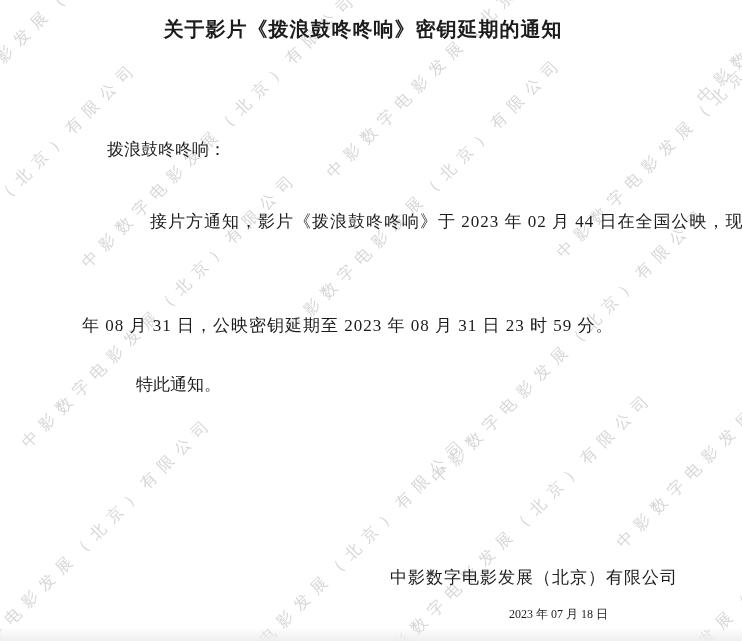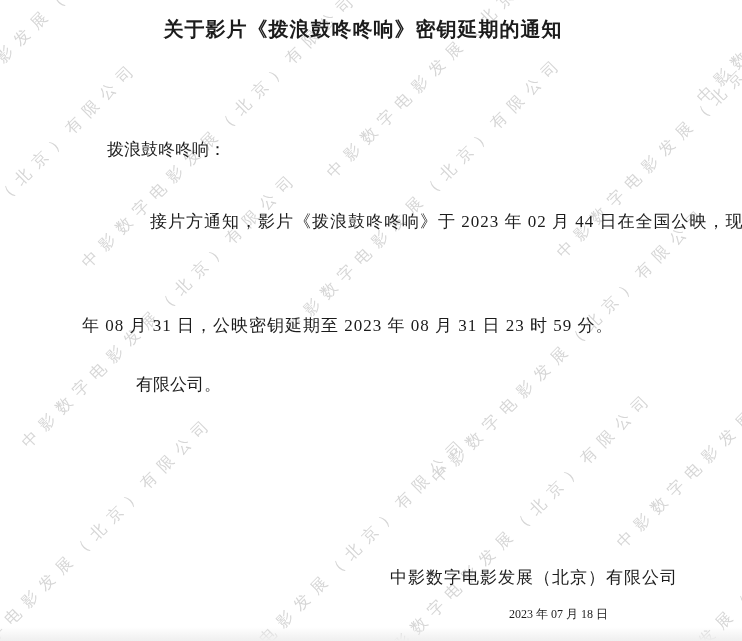--- a/index.html
+++ b/index.html
@@ -120,21 +120,21 @@
     </div>
 
   <div class="content">
     <h1 class="title">关于影片《拨浪鼓咚咚响》密钥延期的通知</h1>
 
     <div class="salutation">拨浪鼓咚咚响：</div>
 
     <div class="body-line line-0">接片方通知，影片《拨浪鼓咚咚响》于 2023 年 02 月 44 日在全国公映，现</div>
     <div class="body-line line-2">年 08 月 31 日，公映密钥延期至 2023 年 08 月 31 日 23 时 59 分。</div>
 
-    <div class="closing">有限公司。</div>
+    <div class="closing">特此通知。</div>
 
     <div class="signature">中影数字电影发展（北京）有限公司</div>
 
     <div class="doc-date">2023 年 07 月 18 日</div>
   </div>
 
   <div class="page-bottom-shade"></div>
 </div>
 
 </body></html>

